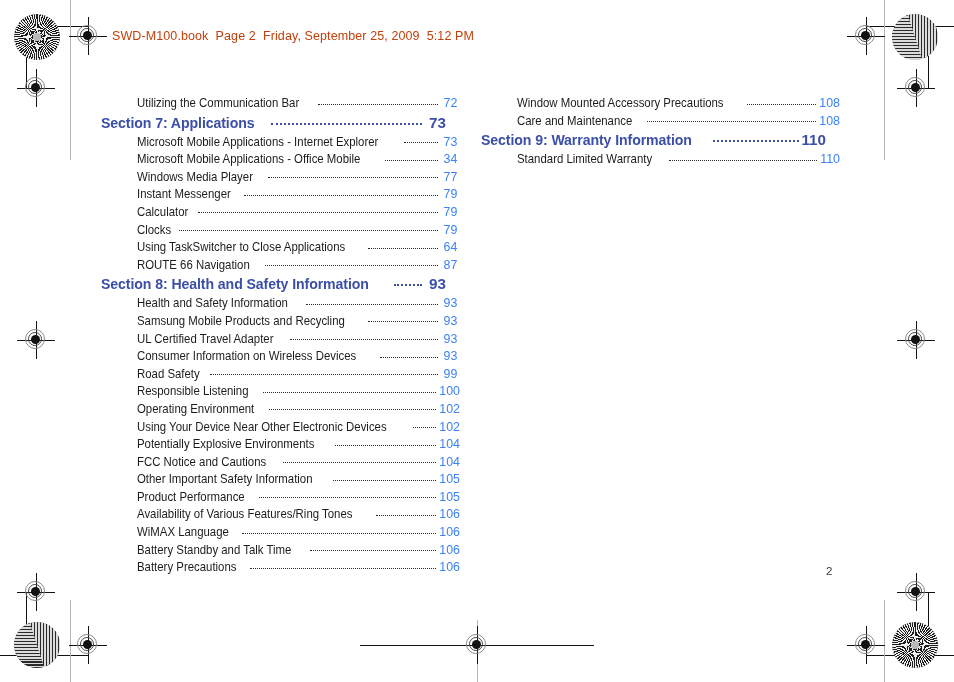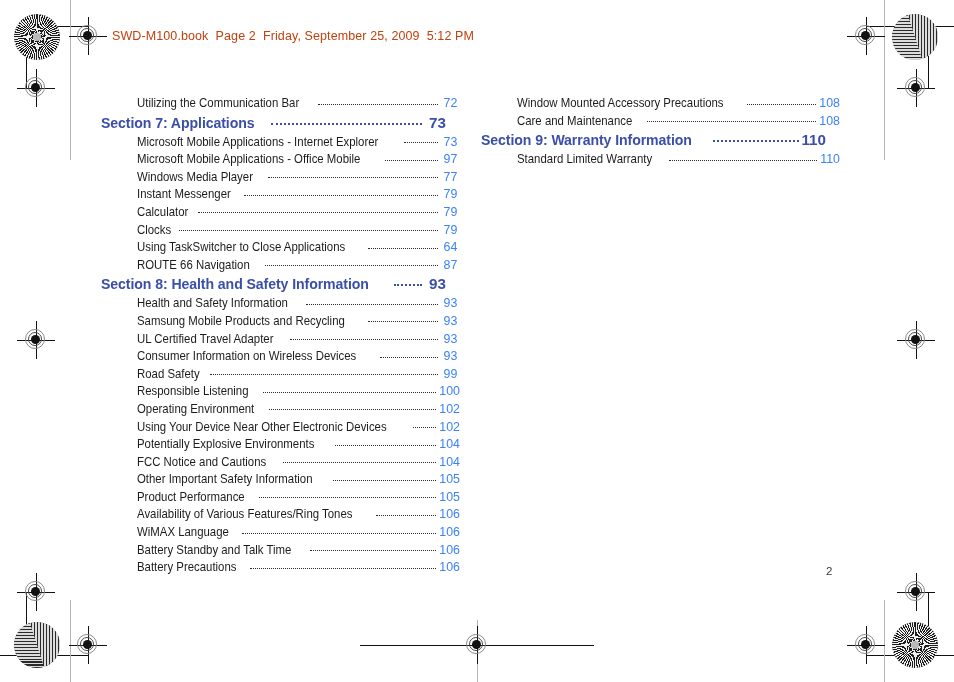--- a/index.html
+++ b/index.html
@@ -393,21 +393,21 @@
       <span class="page">73</span>
     </div>
     <div class="toc-row entry">
       <span class="label">Microsoft Mobile Applications - Internet Explorer</span>
       <span class="leader"></span>
       <span class="page">73</span>
     </div>
     <div class="toc-row entry">
       <span class="label">Microsoft Mobile Applications - Office Mobile</span>
       <span class="leader"></span>
-      <span class="page">97</span>
+      <span class="page">34</span>
     </div>
     <div class="toc-row entry">
       <span class="label">Windows Media Player</span>
       <span class="leader"></span>
       <span class="page">77</span>
     </div>
     <div class="toc-row entry">
       <span class="label">Instant Messenger</span>
       <span class="leader"></span>
       <span class="page">79</span>

